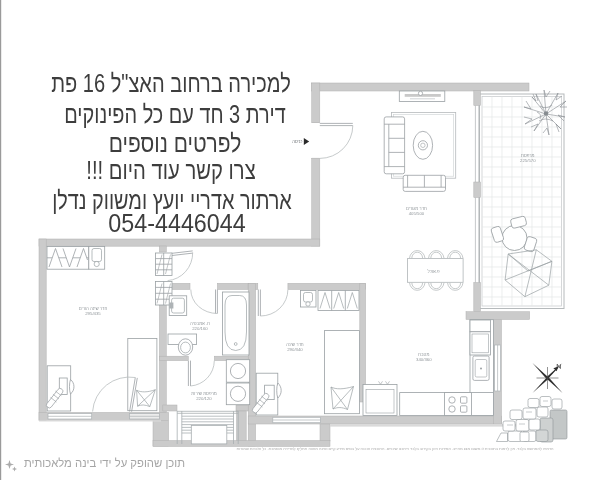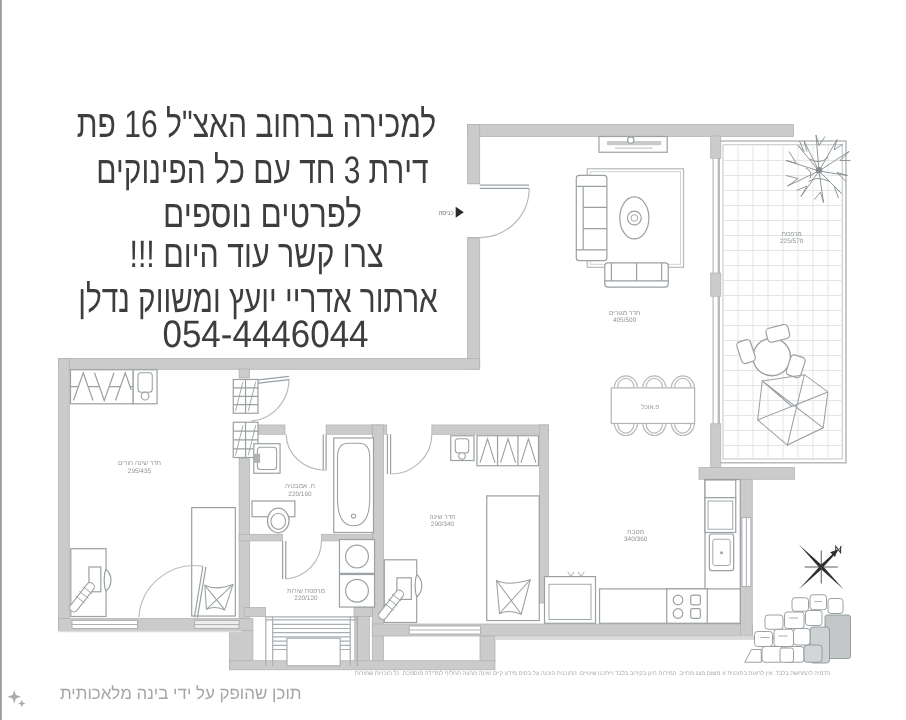--- a/index.html
+++ b/index.html
@@ -413,20 +413,20 @@
 
 <div class="sl" style="top:69.5px;left:-3.7px;transform:scaleX(0.786)">למכירה ברחוב האצ"ל 16 פת</div>
 <div class="sl" style="top:101.3px;left:-0.2px;transform:scaleX(0.781)">דירת 3 חד עם כל הפינוקים</div>
 <div class="sl" style="top:130.3px;left:0px;transform:scaleX(0.822)">לפרטים נוספים</div>
 <div class="sl" style="top:156.5px;left:-4px;transform:scaleX(0.794)">צרו קשר עוד היום !!!</div>
 <div class="sl" style="top:186.9px;left:-3.4px;transform:scaleX(0.778)">ארתור אדריי יועץ ומשווק נדלן</div>
 <div class="sl" dir="ltr" style="top:209.5px;left:1.5px;transform:scaleX(0.914)">054-4446044</div>
 
 <div dir="rtl" style="position:absolute;left:93px;top:446px;width:604px;text-align:center;font-size:3.9px;color:#a9a9a9;white-space:nowrap;">הדמיה להמחשה בלבד. אין לראות בתוכנית זו משום מצג מחייב. המידות הינן בקירוב בלבד וייתכנו שינויים. התוכנית הוכנה על בסיס מידע קיים ואינה מהווה תחליף למדידה מוסמכת. כל הזכויות שמורות</div>
 
-<div dir="rtl" style="position:absolute;left:21px;top:457px;width:180px;font-size:11.3px;color:#a5a5a5;text-align:right;white-space:nowrap;">תוכן שהופק על ידי בינה מלאכותית</div>
+<div dir="rtl" style="position:absolute;left:5px;top:457px;width:180px;font-size:11.3px;color:#a5a5a5;text-align:right;white-space:nowrap;">תוכן שהופק על ידי בינה מלאכותית</div>
 
 <svg width="14" height="14" style="position:absolute;left:4px;top:458.5px">
   <path d="M5.5,1 L6.6,4.4 L10,5.5 L6.6,6.6 L5.5,10 L4.4,6.6 L1,5.5 L4.4,4.4 Z" fill="#ababab"></path>
   <path d="M10.5,7.5 L11.2,9.3 L13,10 L11.2,10.7 L10.5,12.5 L9.8,10.7 L8,10 L9.8,9.3 Z" fill="#ababab"></path>
 </svg>
 
 </div>
 
 </body></html>

